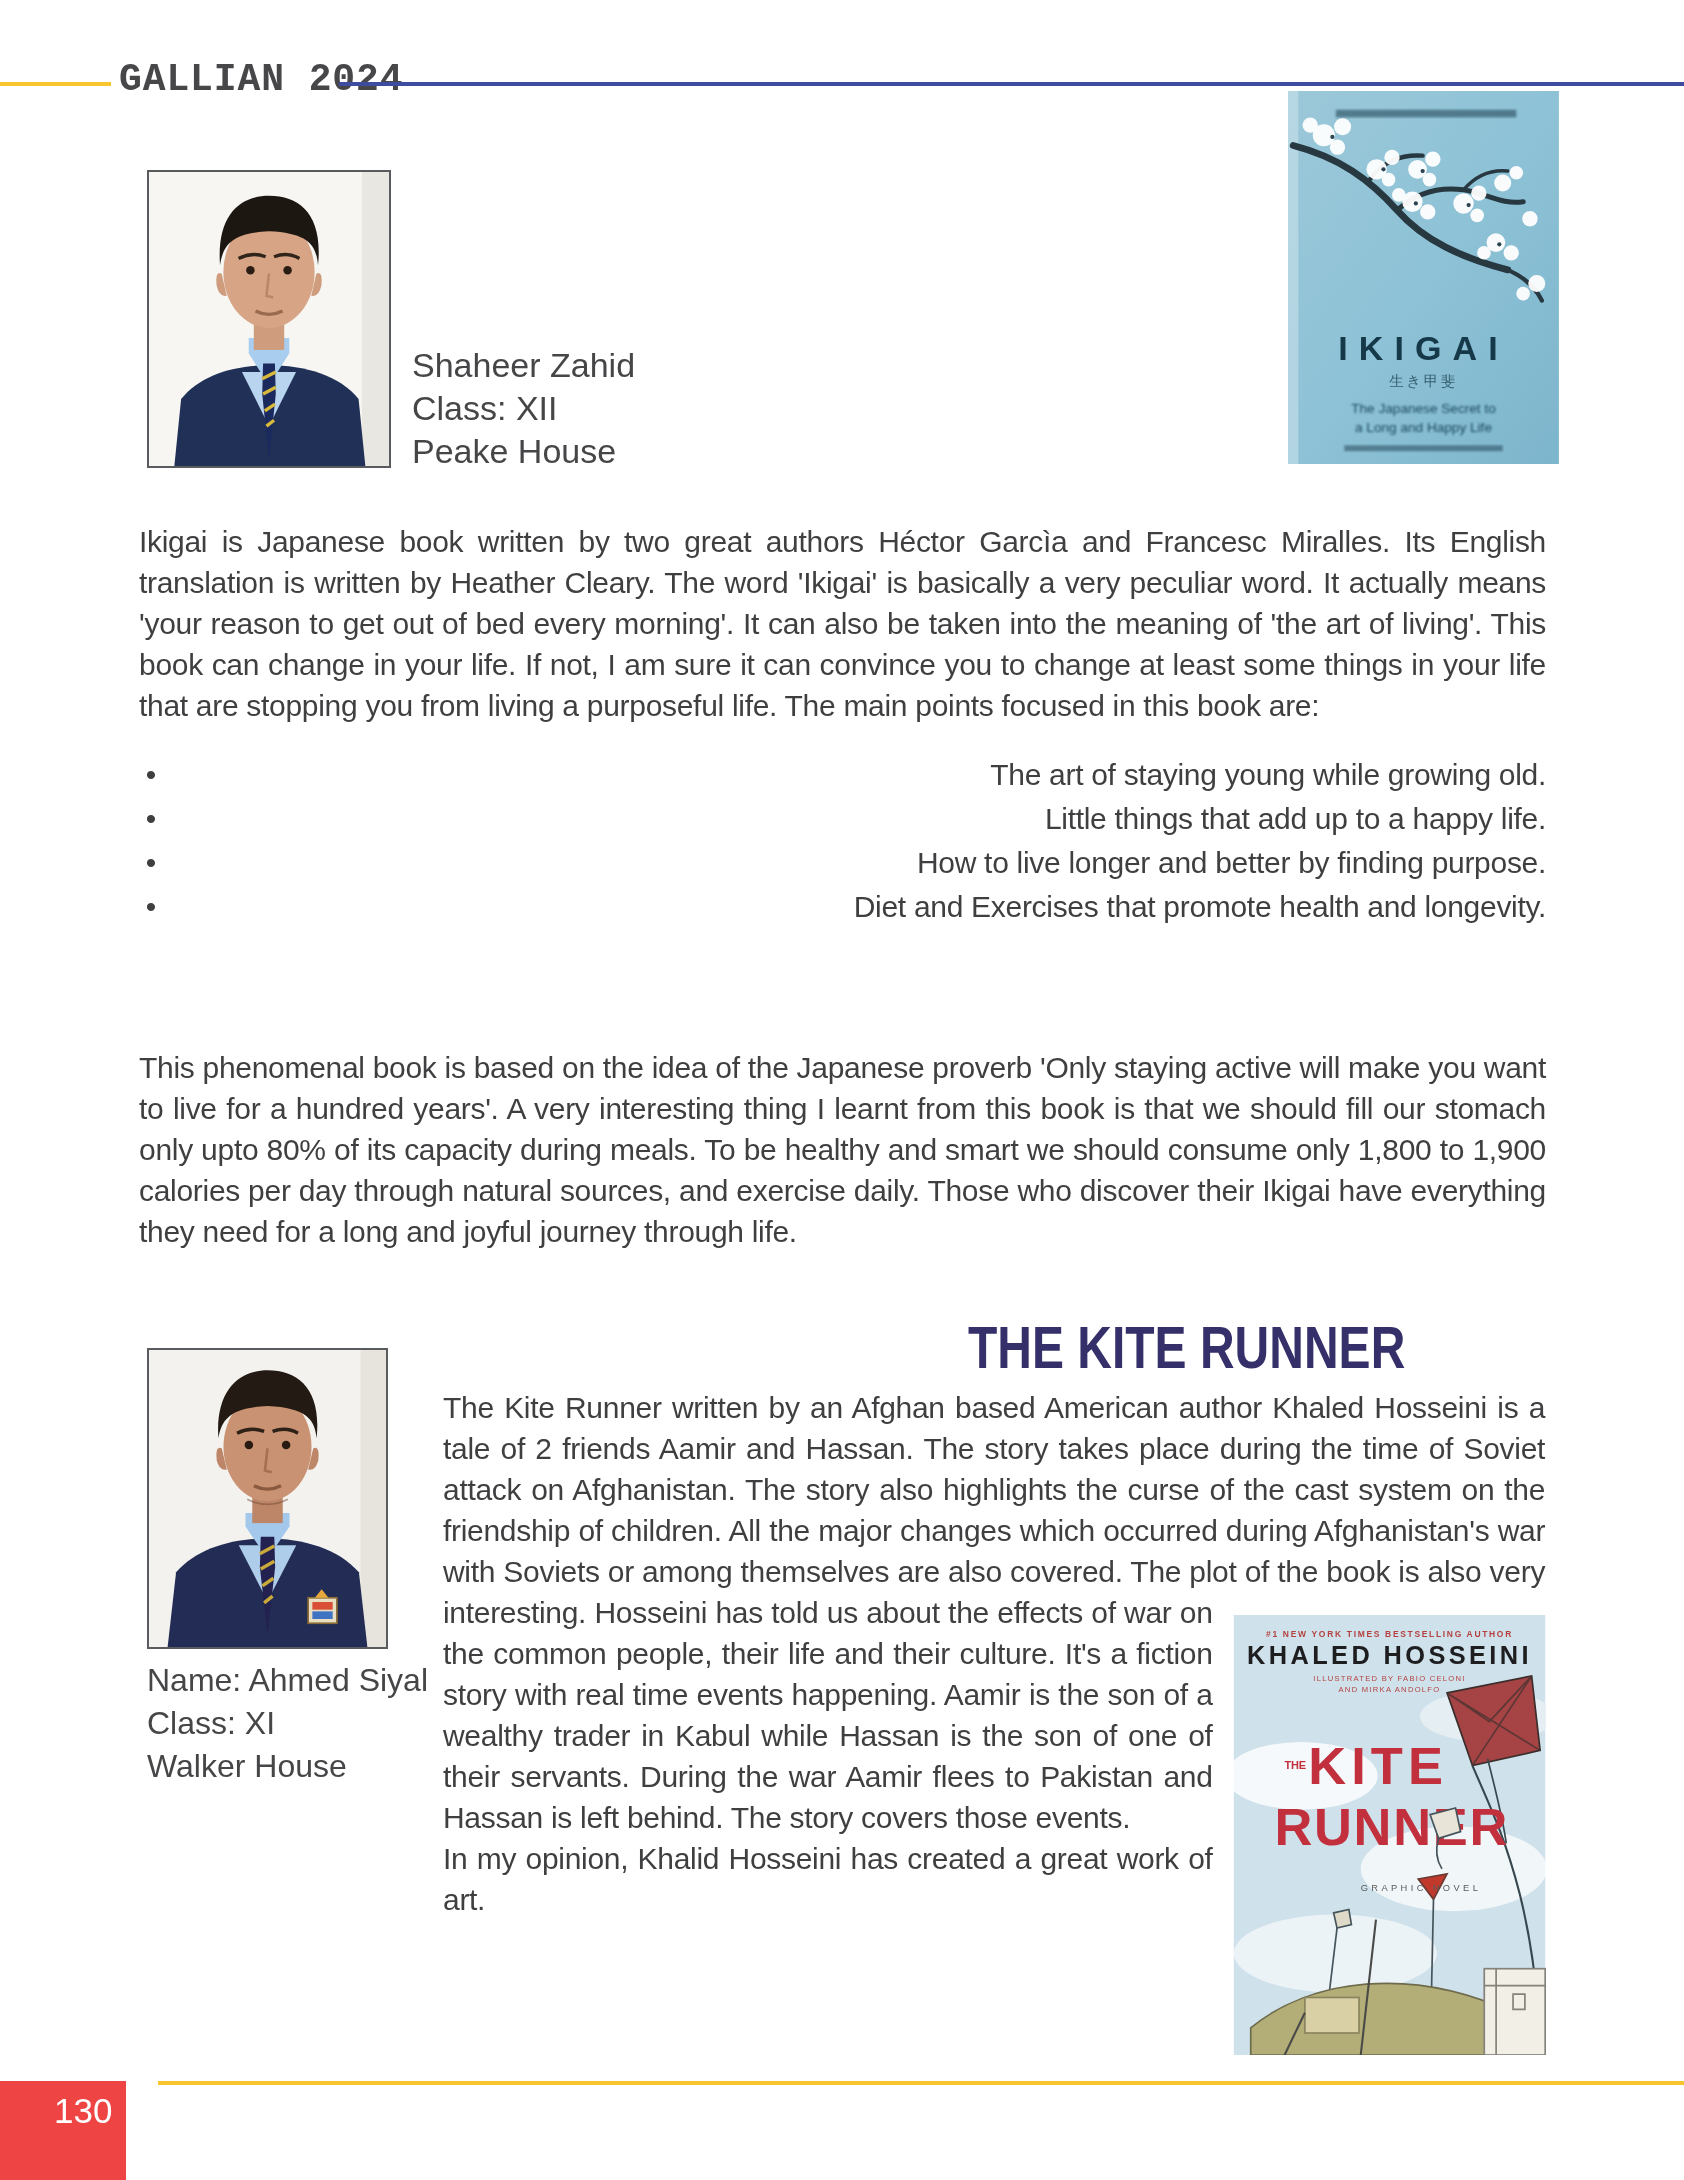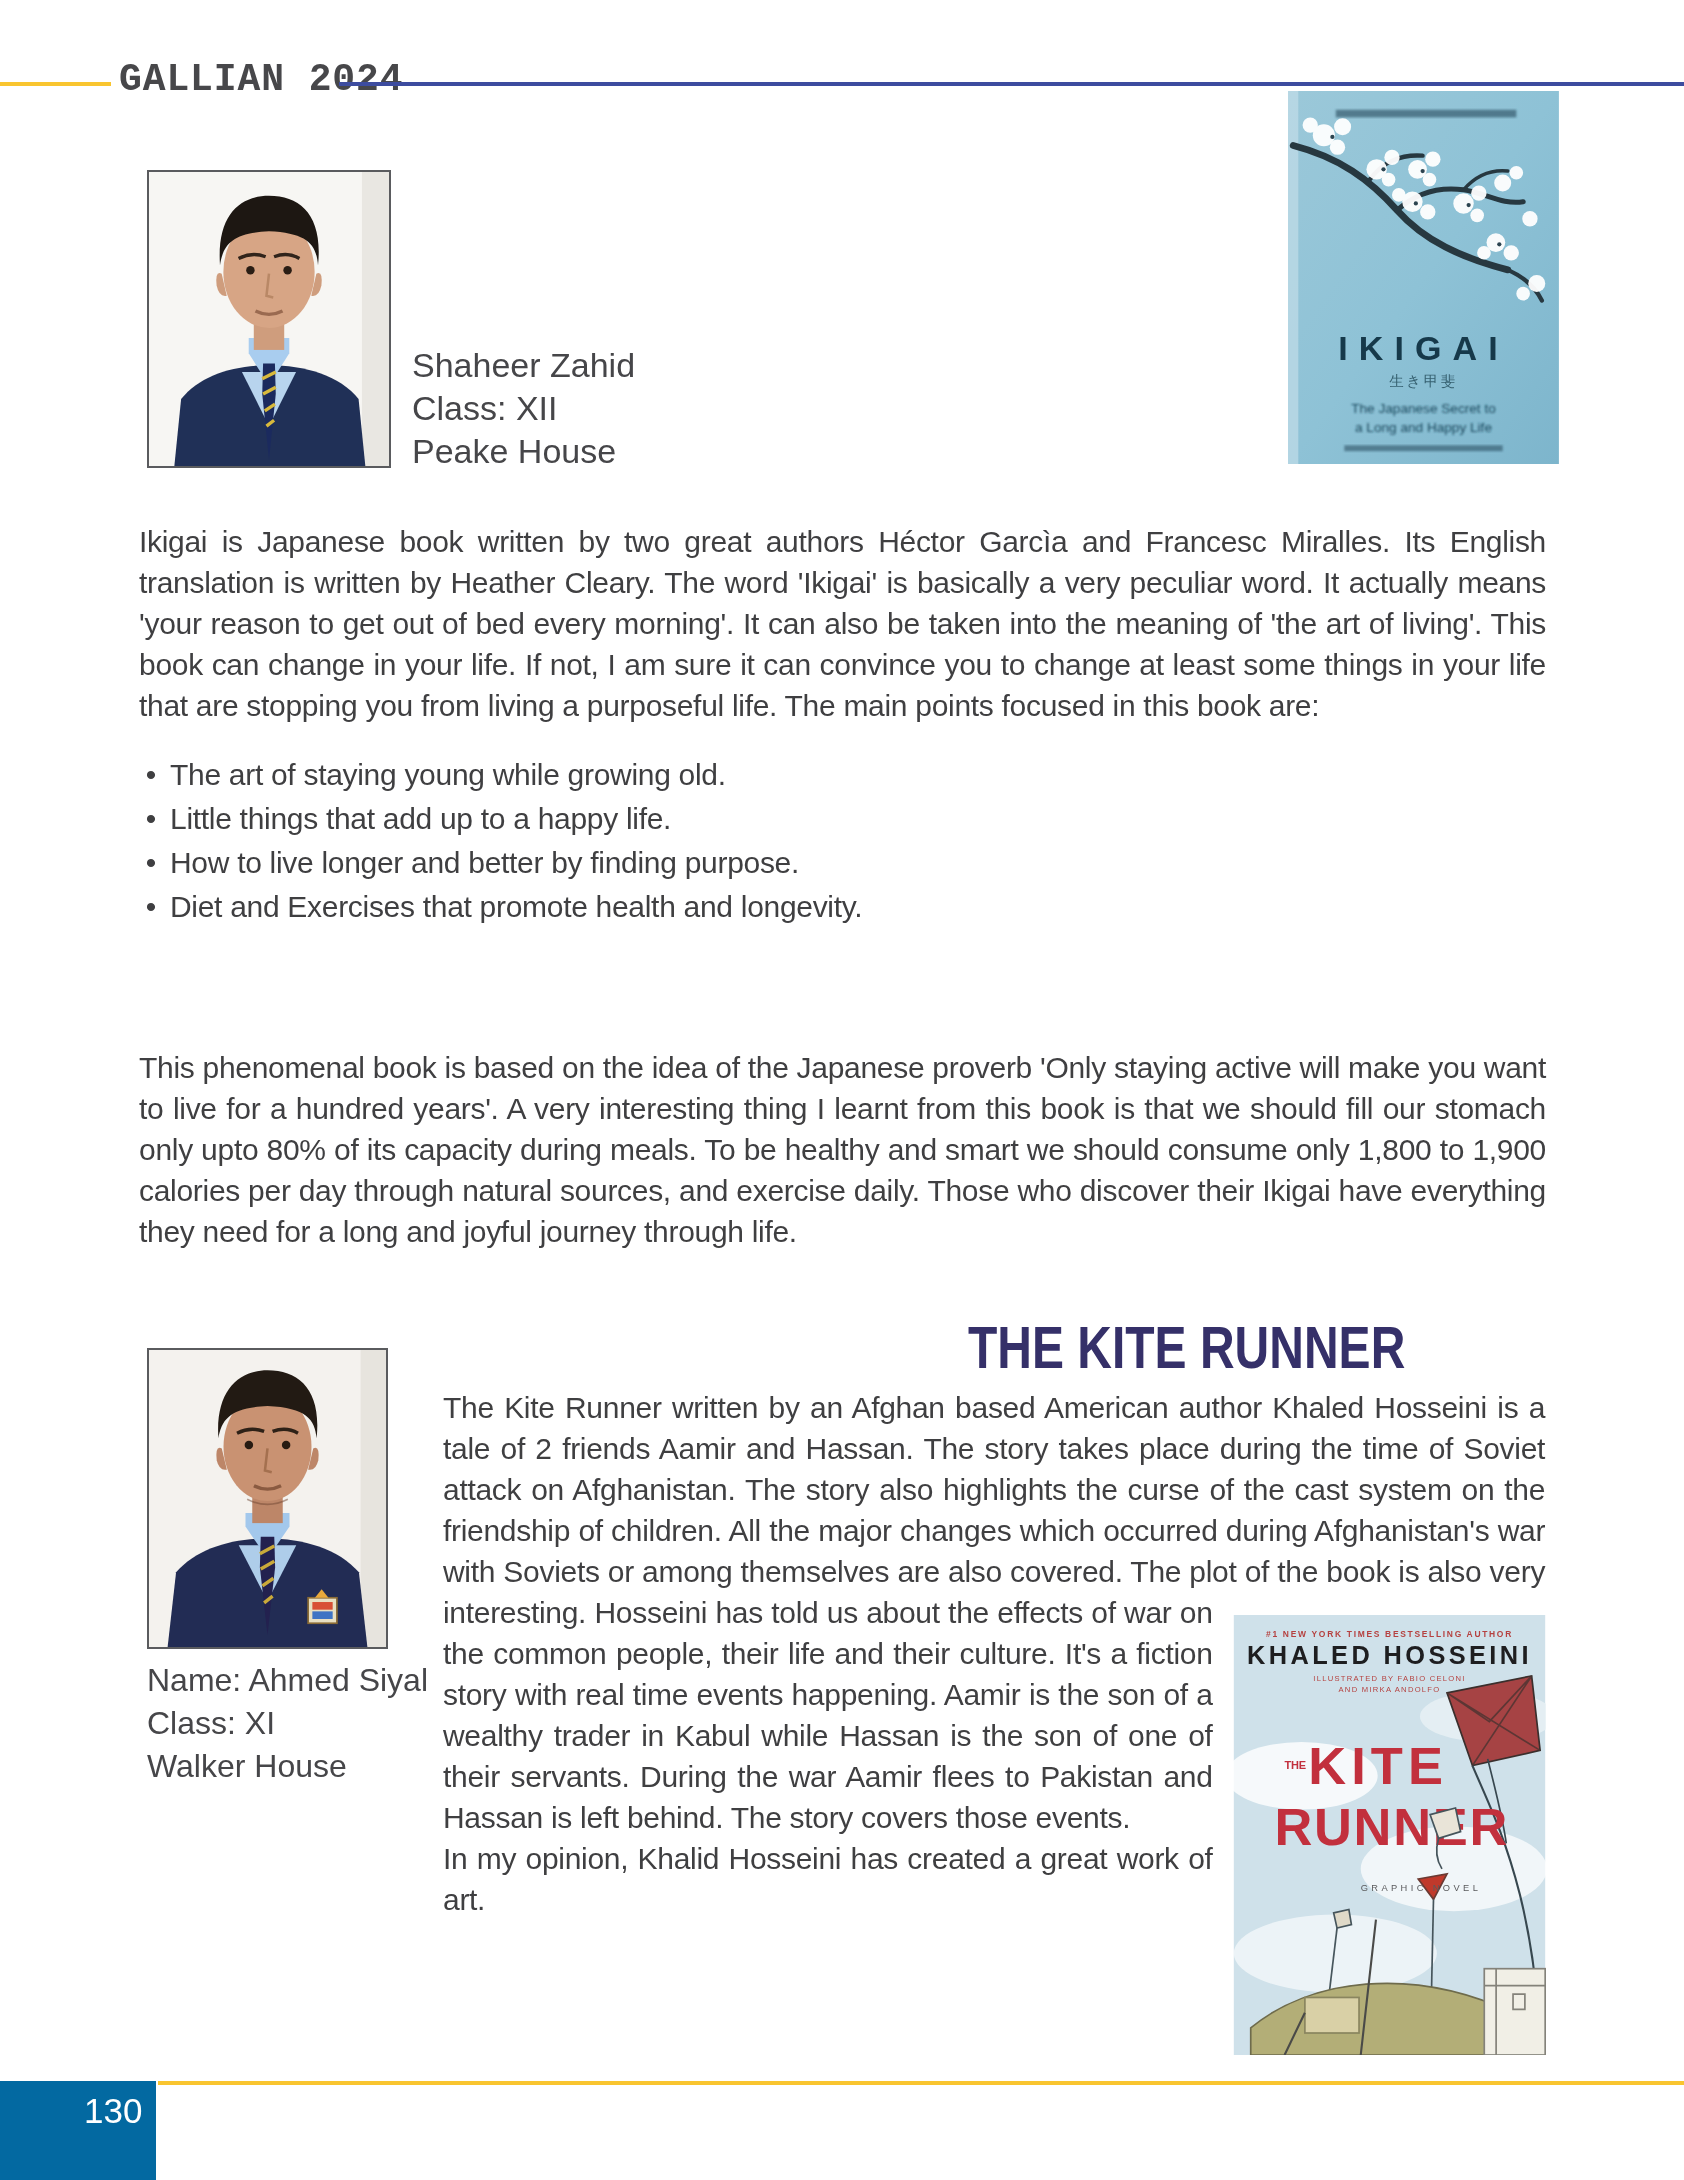--- a/index.html
+++ b/index.html
@@ -12,21 +12,21 @@
   .rule{position:absolute;height:4.3px;}
   .rule-yellow-left{left:0;top:82px;width:111px;background:#f9c52f;}
   .rule-blue-right{left:339px;top:82px;width:1346px;background:#3d4c9f;}
   .header-title{
     position:absolute;left:119px;top:58px;
     font-family:Liberation Mono, monospace;font-weight:bold;font-size:38px;
     color:#47474a;letter-spacing:0.9px;white-space:nowrap;
   }
   .rule-yellow-bottom{left:158px;top:2081px;width:1526px;background:#f9c52f;}
   .footer-box{
-    position:absolute;left:0;top:2081px;width:156px;height:100px;background:#0369a1;
+    position:absolute;left:0;top:2081px;width:126px;height:100px;background:#ef4444;
     color:#ffffff;font-size:35px;text-align:right;box-sizing:border-box;padding:10.2px 13.6px 0 0;
   }
   
   .ikigai-title{position:absolute;left:379px;top:102px;width:937px;text-align:center;}
   .big-line{
     display:block;font-weight:bold;font-size:63px;line-height:73px;white-space:nowrap;
     transform:scaleX(0.8);transform-origin:50% 50%;
   }
   .cyan{color:#1c9ad6;}
   .kr-title{position:absolute;left:139px;top:1308px;width:1407px;text-align:right;margin-top:8px;}
@@ -42,21 +42,21 @@
   .student2{left:147px;top:1659px;font-size:32px;line-height:43px;}
   
   .body-text{
     position:absolute;font-size:30px;line-height:41px;color:#3f3f41;
     text-align:justify;letter-spacing:-0.3px;
   }
   .para1{left:139px;top:491px;width:1407px;}
   .para2{left:139px;top:1017px;width:1407px;}
   .bullets{
     position:absolute;left:139px;top:753px;width:1407px;margin:0;padding:0;list-style:none;
-    font-size:30px;color:#3f3f41;letter-spacing:-0.3px;
+    font-size:30px;color:#3f3f41;letter-spacing:-0.3px;text-align:right;
   }
   .bullets li{position:relative;padding-left:31px;line-height:44px;}
   .bullets li::before{content:"\2022";position:absolute;left:6.8px;}
   .kr-body{left:443px;top:1387px;width:1103px;}
   .kr-body p{margin:0;}
   .kr-float-spacer{float:right;width:0.9px;height:228px;}
   .kr-cover-float{
     float:right;clear:right;width:313px;height:440px;margin:0 0 8.5px 20.4px;
   }
   .kr-cover-float svg{display:block;width:100%;height:100%;}

